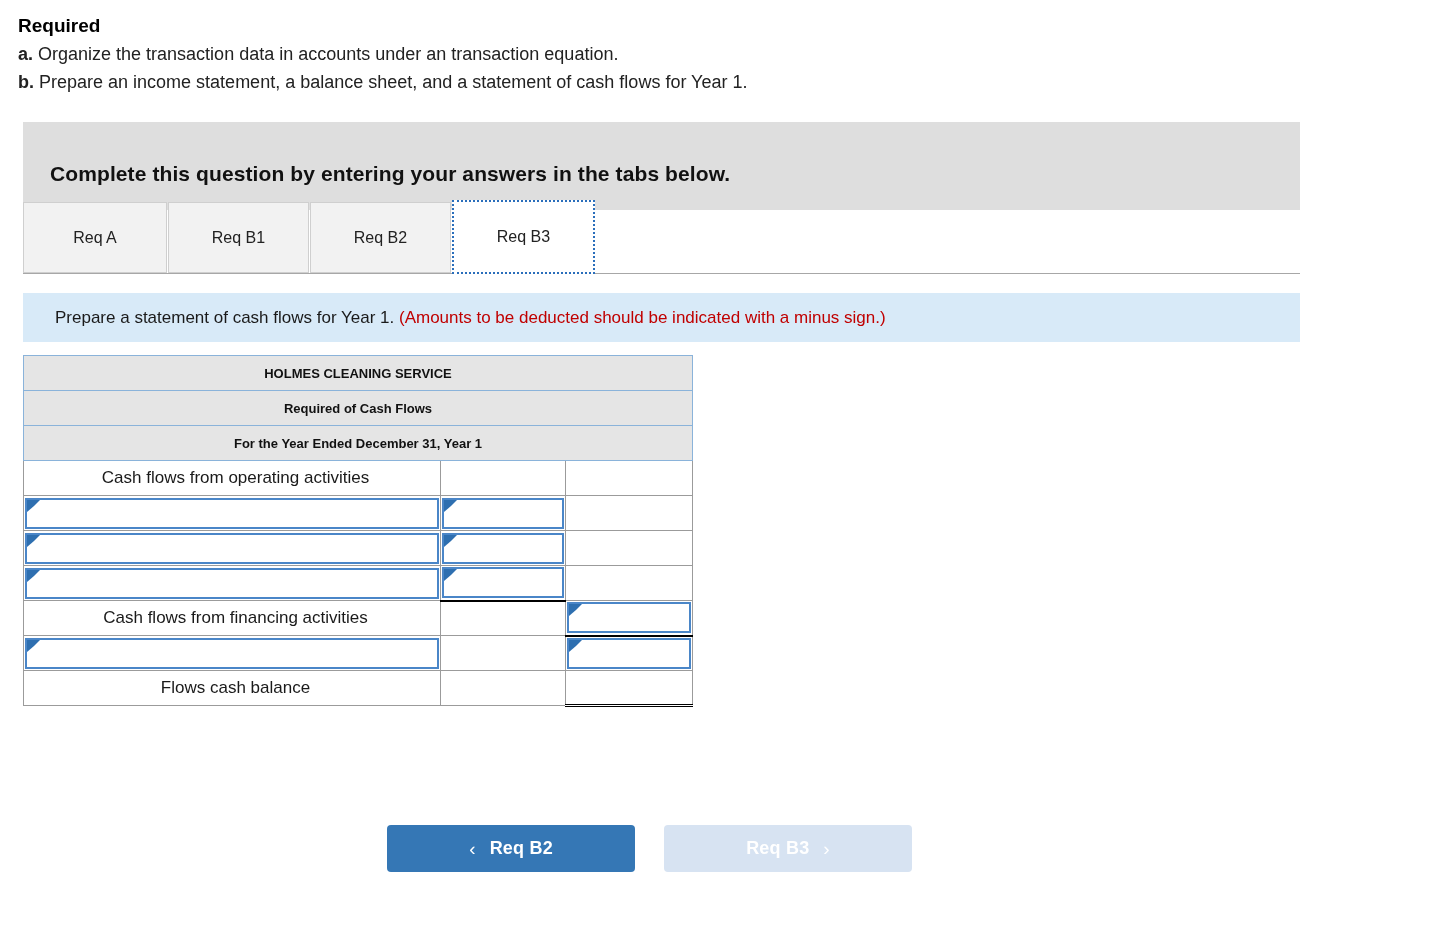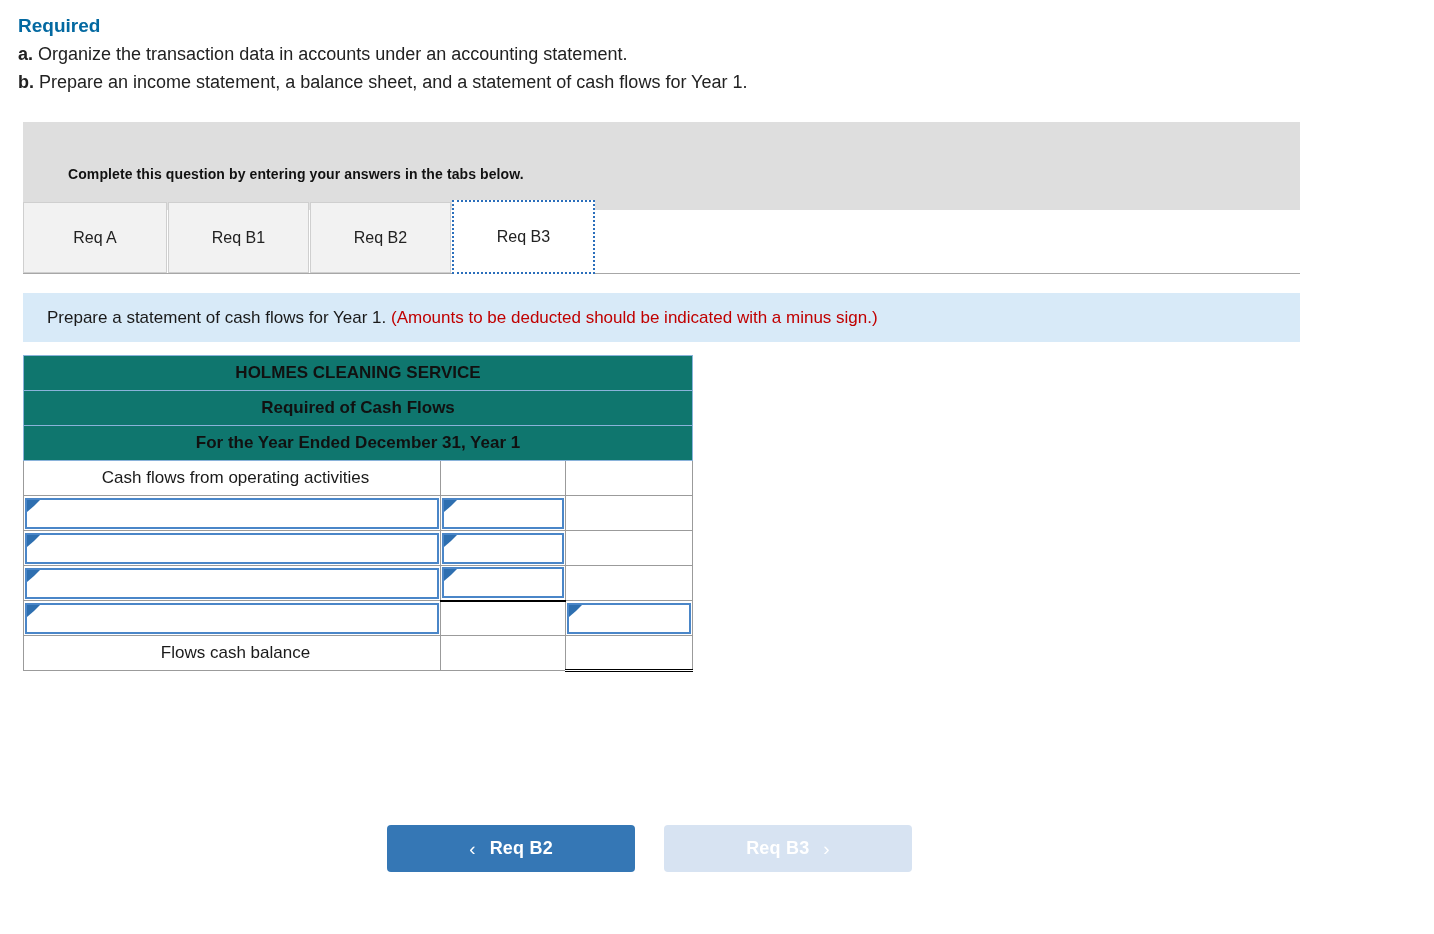--- a/index.html
+++ b/index.html
@@ -19,21 +19,21 @@
   }
 
   
   .required-block {
     padding: 12px 0 0 18px;
   }
   .required-title {
     font-size: 19px;
     font-weight: bold;
     line-height: 28px;
-    color: #0369a1;
+    color: #000000;
   }
   .required-line {
     font-size: 18px;
     line-height: 28px;
     color: #222222;
     white-space: nowrap;
   }
   .required-line .marker {
     font-weight: bold;
   }
@@ -44,24 +44,24 @@
     left: 23px;
     top: 122px;
     width: 1277px;
     height: 88px;
     background: #dedede;
     box-sizing: border-box;
     display: flex;
     align-items: center;
   }
   .gray-banner-text {
-    font-size: 14px;
+    font-size: 21px;
     font-weight: bold;
     color: #111111;
-    padding-left: 45px;
+    padding-left: 27px;
     letter-spacing: 0.1px;
     margin-top: 16px;
   }
 
   
   .tabs-row {
     position: absolute;
     left: 23px;
     top: 202px;
     width: 1277px;
@@ -99,21 +99,21 @@
     width: 1277px;
     height: 49px;
     background: #d8eaf8;
     display: flex;
     align-items: center;
     box-sizing: border-box;
   }
   .instr-text {
     font-size: 17px;
     color: #1a1a1a;
-    padding-left: 24px;
+    padding-left: 32px;
     white-space: nowrap;
   }
   .instr-red {
     color: #c00000;
   }
 
   
   .stmt-table {
     position: absolute;
     left: 23px;
@@ -127,24 +127,24 @@
     height: 35px;
     padding: 0;
     box-sizing: border-box;
     vertical-align: middle;
   }
   .col-label  { width: 417px; }
   .col-amt1   { width: 125px; }
   .col-amt2   { width: 127px; }
 
   .hdr-cell {
-    background: #0f766e;
+    background: #e5e5e5;
     text-align: center;
     font-weight: bold;
-    font-size: 17px;
+    font-size: 13px;
     color: #111111;
     height: 35px;
     border: 1px solid #8ab3da !important;
   }
   .lbl-cell {
     font-size: 17px;
     color: #1a1a1a;
     padding-left: 7px !important;
     white-space: nowrap;
     text-align: center;
@@ -206,21 +206,21 @@
   .nav-next { background: #d7e3f2; color: #ffffff; cursor: default; }
   .chev { font-size: 19px; font-weight: normal; line-height: 1; }
 </style>
 </head>
 <body>
 
 <div class="required-block">
   <div class="required-title">Required</div>
   <div class="required-line">
     <span class="marker">a.</span>
-    <span>Organize the transaction data in accounts under an accounting statement.</span>
+    <span>Organize the transaction data in accounts under an transaction equation.</span>
   </div>
   <div class="required-line">
     <span class="marker">b.</span>
     <span>Prepare an income statement, a balance sheet, and a statement of cash flows for Year 1.</span>
   </div>
 </div>
 
 <div class="gray-banner">
   <div class="gray-banner-text">Complete this question by entering your answers in the tabs below.</div>
 </div>
@@ -289,20 +289,27 @@
       <tr>
         <td class="cell-input">
           <div class="inp"></div>
         </td>
         <td class="cell-input rule-single">
           <div class="inp"></div>
         </td>
         <td class="lbl-cell"></td>
       </tr>
       <tr>
+        <td class="lbl-cell">Cash flows from financing activities</td>
+        <td class="lbl-cell"></td>
+        <td class="cell-input rule-single">
+          <div class="inp"></div>
+        </td>
+      </tr>
+      <tr>
         <td class="cell-input">
           <div class="inp"></div>
         </td>
         <td class="lbl-cell"></td>
         <td class="cell-input">
           <div class="inp"></div>
         </td>
       </tr>
       <tr>
         <td class="lbl-cell">Flows cash balance</td>

